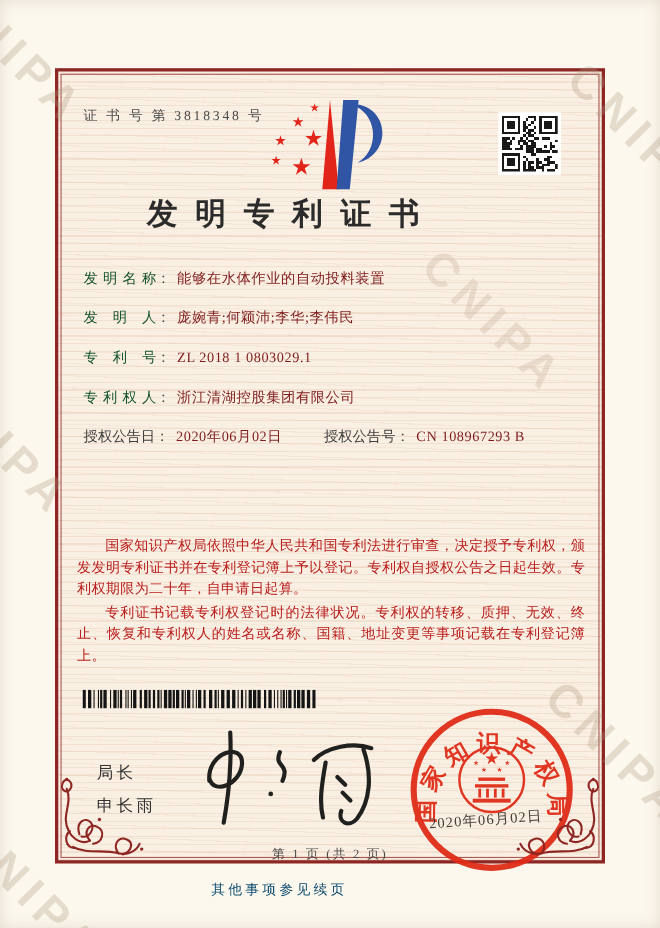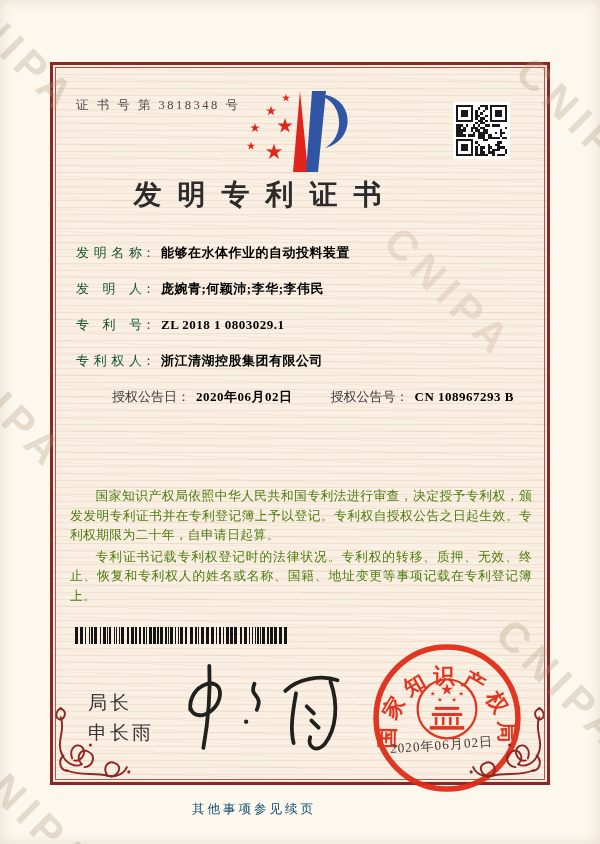--- a/index.html
+++ b/index.html
@@ -53,31 +53,31 @@
     color:#2b2b2b;
   }
   .fields{position:absolute;left:76px;top:243px;width:455px;font-size:13px;}
   .f-row{margin-bottom:16px;line-height:20px;white-space:nowrap;}
   .f-label{
     display:inline-block;width:66px;
     text-align:justify;text-align-last:justify;
     color:#14532d;vertical-align:top;
   }
   .f-colon{display:inline-block;margin-right:6px;}
-  .f-value{letter-spacing:0.5px;color:#000000;font-weight:bold;}
-  .grant-row{display:flex;margin-left:36px;}
+  .f-value{letter-spacing:0.5px;color:#7f1d1d;}
+  .grant-row{display:flex;}
   .grant-item2{margin-left:38px;}
   .g-label{color:#3c3c3c;}
   .paragraphs{
     position:absolute;left:70px;top:487px;width:462px;
-    font-size:12.8px;line-height:19.5px;text-align:justify;color:#4d7c0f;
+    font-size:12.8px;line-height:19.5px;text-align:justify;color:#b91c1c;
   }
   .para{text-indent:2em;margin:0 0 2px 0;letter-spacing:0.3px;}
   .barcode{position:absolute;left:75px;top:627px;width:212px;height:17px;}
-  .director{position:absolute;left:88px;top:688px;font-size:19px;line-height:30px;letter-spacing:3px;color:#333;}
+  .director{position:absolute;left:88px;top:688px;font-size:15px;line-height:30px;letter-spacing:3px;color:#333;}
   .signature{position:absolute;left:160px;top:660px;width:215px;height:95px;}
   .sig-stroke{stroke:#20201e;stroke-width:3.2;fill:none;stroke-linecap:round;stroke-linejoin:round;}
   .seal{position:absolute;left:371px;top:642px;width:152px;height:152px;opacity:0.94;}
   .seal-ring{stroke:var(--seal-red,#df2b17);fill:none;}
   .seal-fill{fill:var(--seal-red,#df2b17);}
   .seal-arc-text{fill:var(--seal-red,#df2b17);font-weight:700;font-size:21px;letter-spacing:6px;}
   .seal-date{fill:#38322c;font-size:13px;letter-spacing:1px;}
   .page-info{position:absolute;left:0;top:769px;width:600px;text-align:center;font-size:11.5px;color:#4a4a4a;letter-spacing:2px;}
   .footer-note{position:absolute;left:0;top:801px;width:508px;text-align:center;font-size:12.5px;color:#0c4a6e;letter-spacing:3px;}
   .flourish-svg{position:absolute;width:96px;height:99px;}
@@ -413,18 +413,19 @@
     <text class="seal-date" x="70" y="106" text-anchor="middle" transform="rotate(-4 70 106)">2020年06月02日</text>
   </svg>
 
   <svg class="flourish-svg flourish-left" viewBox="0 0 100 100">
     <use href="#flourish"></use>
   </svg>
   <svg class="flourish-svg flourish-right" viewBox="0 0 100 100">
     <use href="#flourish"></use>
   </svg>
 
+  <div class="page-info">第 1 页 (共 2 页)</div>
 
   <div class="footer-note">其他事项参见续页</div>
 
 </div>
 
 <div class="edge-shade"></div>
 
 </body></html>

